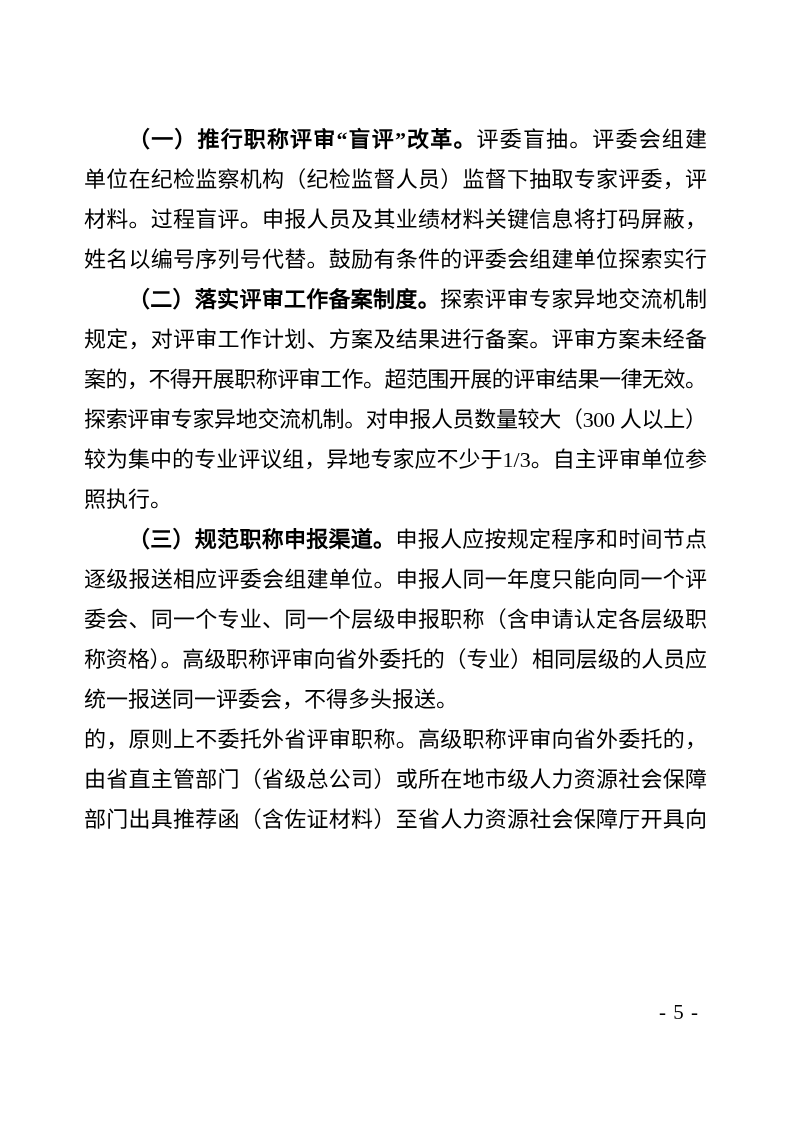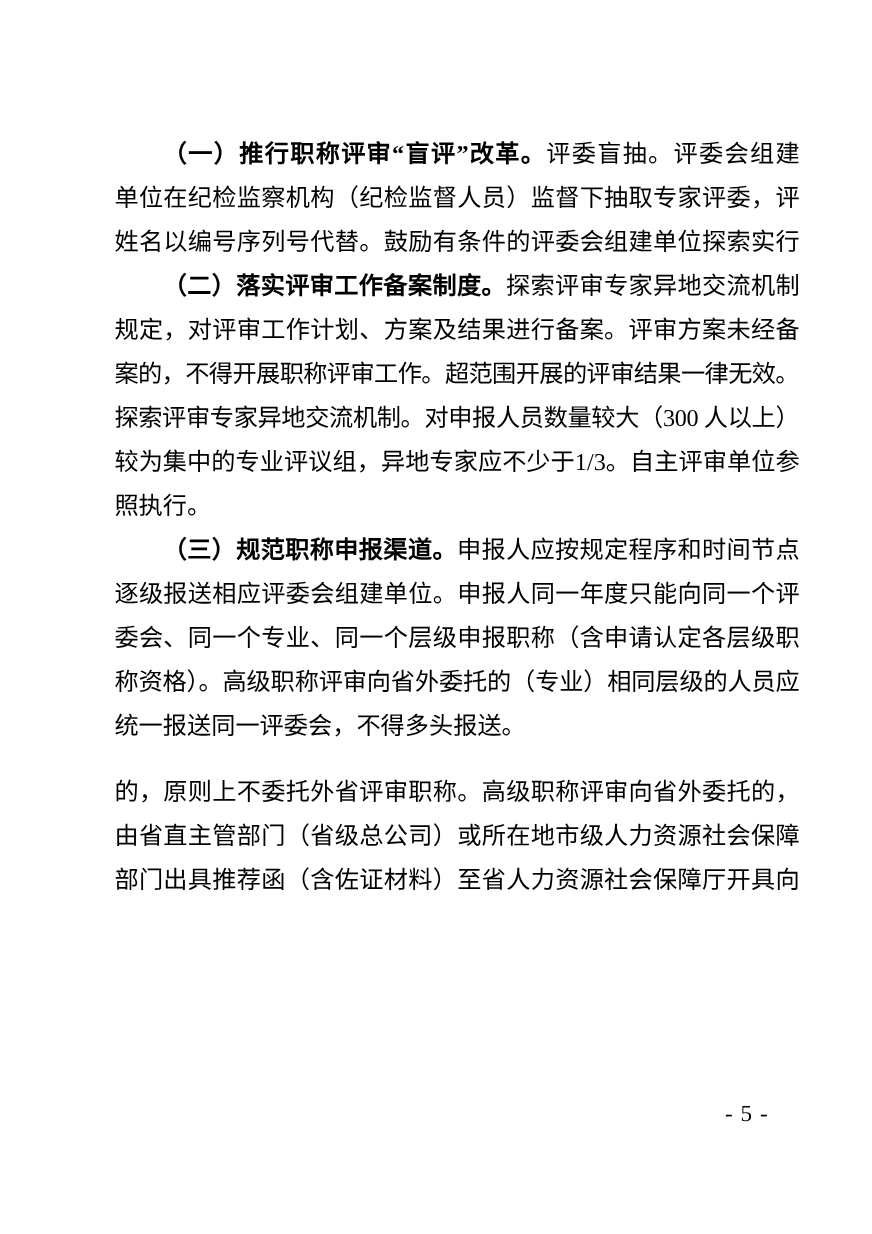--- a/index.html
+++ b/index.html
@@ -11,21 +11,21 @@
     position: relative;
     width: 793px;
     height: 1122px;
     background: #ffffff;
     overflow: hidden;
     color: #000000;
     font-family: "Liberation Serif", "DejaVu Serif", serif;
   }
   .text-block {
     position: absolute;
-    left: 104px;
+    left: 84px;
     top: 120px;
     width: 623px;
   }
   .paragraph {
     margin: 0;
     padding: 0;
   }
   .line {
     display: block;
     height: 40px;
@@ -49,37 +49,38 @@
   }
 </style>
 </head>
 <body>
 
 <div class="page">
   <div class="text-block">
       <div class="paragraph">
         <div class="line indent" style="display: block; letter-spacing: 1.16px;"><span class="lead">（一）推行职称评审“盲评”改革。</span><span>评委盲抽。评委会组建</span></div>
         <div class="line" style="display: block; letter-spacing: 0.26px;"><span>单位在纪检监察机构（纪检监督人员）监督下抽取专家评委，评</span></div>
+        <div class="line" style="display: block; letter-spacing: 0.26px;"><span>材料。过程盲评。申报人员及其业绩材料关键信息将打码屏蔽，</span></div>
         <div class="line" style="display: block; letter-spacing: 0.26px;"><span>姓名以编号序列号代替。鼓励有条件的评委会组建单位探索实行</span></div>
       </div>
       <div class="paragraph">
         <div class="line indent" style="display: block; letter-spacing: 0.28px;"><span class="lead">（二）落实评审工作备案制度。</span><span>探索评审专家异地交流机制</span></div>
         <div class="line" style="display: block; letter-spacing: 0.26px;"><span>规定，对评审工作计划、方案及结果进行备案。评审方案未经备</span></div>
         <div class="line" style="display: block; letter-spacing: -0.54px;"><span>案的，不得开展职称评审工作。超范围开展的评审结果一律无效。</span></div>
         <div class="line" style="display: block; letter-spacing: -0.32px;"><span>探索评审专家异地交流机制。对申报人员数量较大（300 人以上）</span></div>
         <div class="line" style="display: block; letter-spacing: 0.03px; text-align: right;"><span>较为集中的专业评议组，异地专家应不少于1/3。自主评审单位参</span></div>
         <div class="line no-justify"><span>照执行。</span></div>
       </div>
       <div class="paragraph">
         <div class="line indent" style="display: block; letter-spacing: 0.28px;"><span class="lead">（三）规范职称申报渠道。</span><span>申报人应按规定程序和时间节点</span></div>
         <div class="line" style="display: block; letter-spacing: 0.26px;"><span>逐级报送相应评委会组建单位。申报人同一年度只能向同一个评</span></div>
         <div class="line" style="display: block; letter-spacing: 0.26px;"><span>委会、同一个专业、同一个层级申报职称（含申请认定各层级职</span></div>
         <div class="line" style="display: block; letter-spacing: -0.14px;"><span>称资格）。高级职称评审向省外委托的（专业）相同层级的人员应</span></div>
         <div class="line no-justify"><span>统一报送同一评委会，不得多头报送。</span></div>
       </div>
       <div class="paragraph">
-        <div class="line" style="display: block; letter-spacing: 0.26px; margin-top: 20px;"><span>的，原则上不委托外省评审职称。高级职称评审向省外委托的，</span></div>
+        <div class="line" style="display: block; letter-spacing: 0.26px;"><span>的，原则上不委托外省评审职称。高级职称评审向省外委托的，</span></div>
         <div class="line" style="display: block; letter-spacing: 0.26px;"><span>由省直主管部门（省级总公司）或所在地市级人力资源社会保障</span></div>
         <div class="line" style="display: block; letter-spacing: 0.26px;"><span>部门出具推荐函（含佐证材料）至省人力资源社会保障厅开具向</span></div>
       </div>
     </div>
   <div class="page-number">- 5 -</div>
 </div>
 
 </body></html>

